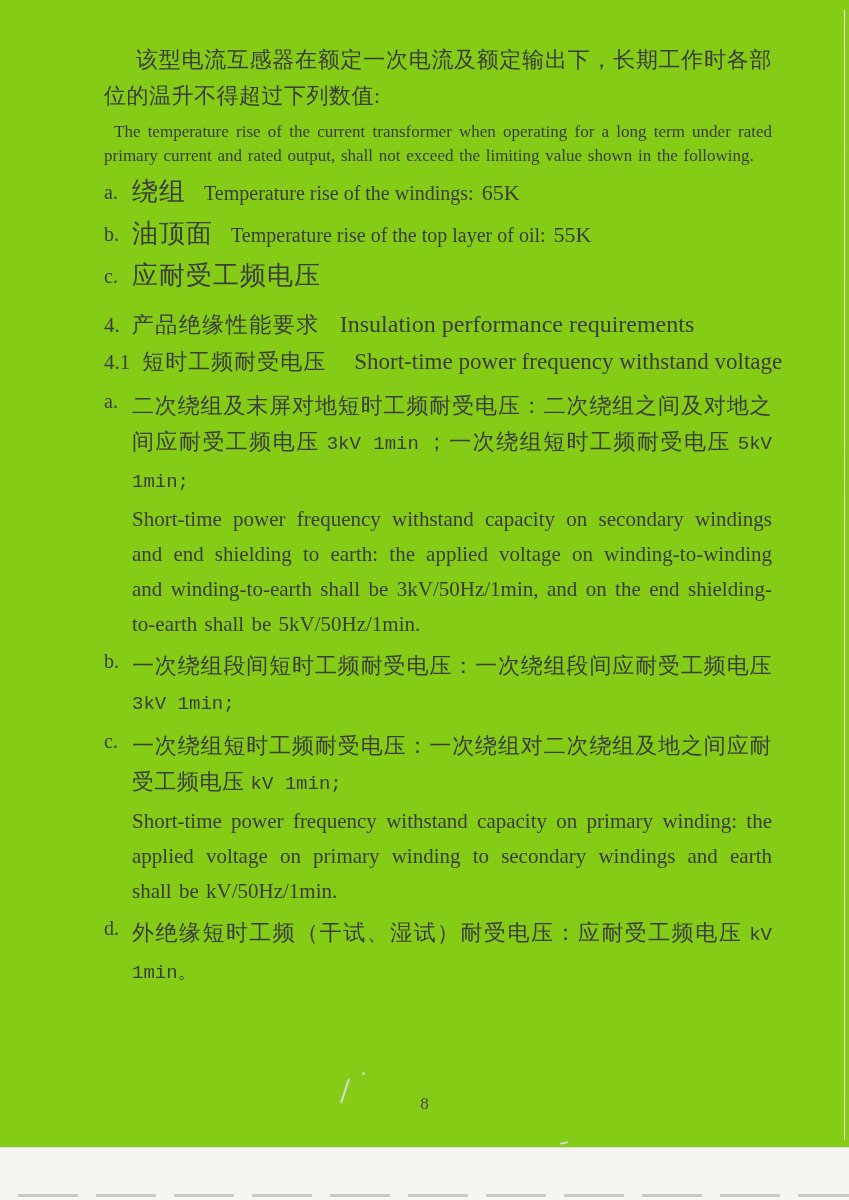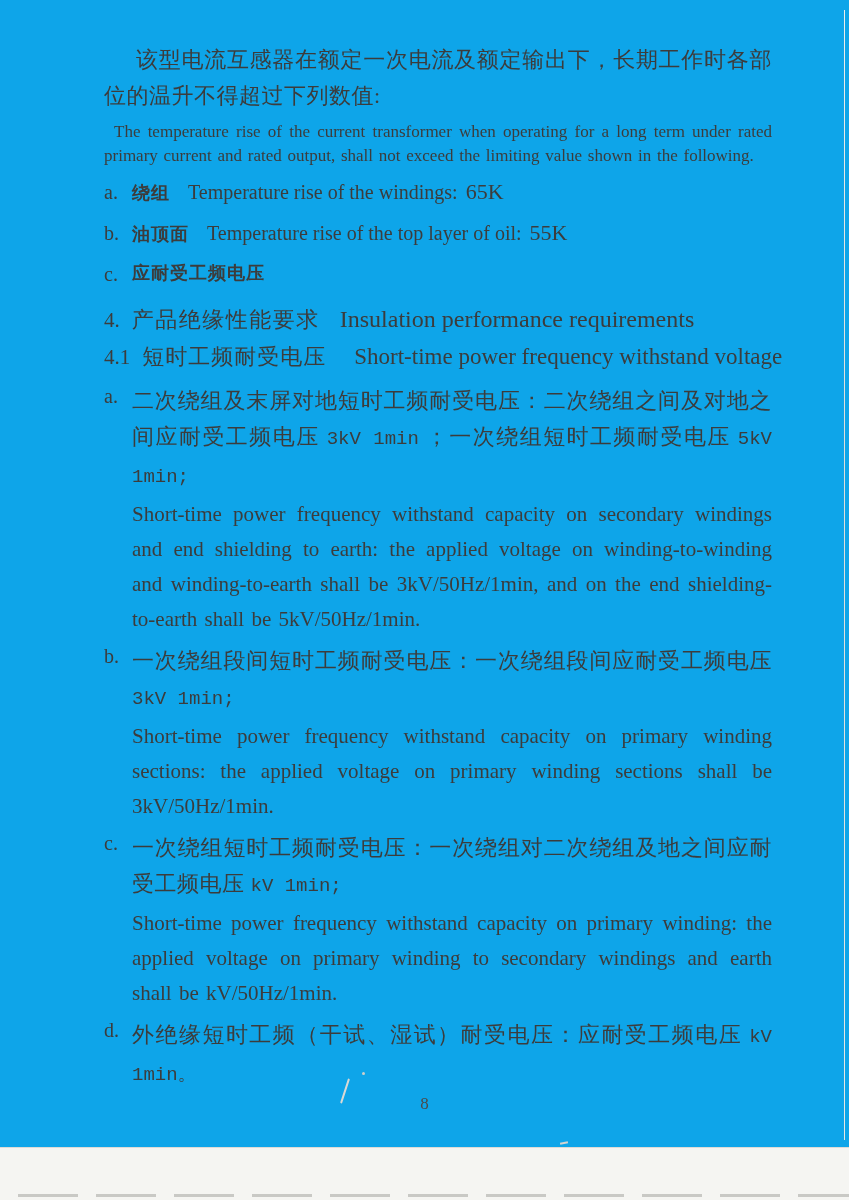--- a/index.html
+++ b/index.html
@@ -1,20 +1,20 @@
 <!DOCTYPE html>
 <html><head>
 <meta charset="utf-8">
 <style>
   html,body{margin:0;padding:0;background:#efefec;}
   .page{
     position:relative;
     width:849px;height:1200px;
     margin:0 auto;
-    background:#0ea5e9;
+    background:#84cc16;
     overflow:hidden;
     font-family:"Liberation Serif","DejaVu Serif",serif;
     color:#3c3c3c;
   }
   .content{
     position:absolute;
     left:104px;top:0;
     width:668px;
     padding-top:42px;
   }
@@ -32,21 +32,21 @@
     word-spacing:1.5px;
   }
   
   .t-item{
     position:relative;
     padding-left:28px;
     margin:0 0 12px 0;
     line-height:27px;
   }
   .t-item .marker{position:absolute;left:0;top:1px;font-size:20px;}
-  .t-item .zh{font-size:18px;letter-spacing:1px;font-weight:bold;}
+  .t-item .zh{font-size:26px;letter-spacing:1px;}
   .t-item .en{font-size:20px;margin-left:14px;}
   .t-item .val{font-size:22px;margin-left:4px;}
   .t-sub{
     margin:-4px 0 0 26px;
     font-size:19px;line-height:30px;
     word-spacing:.5px;
   }
   .t-sub .val{font-size:21px;margin-left:3px;}
   
   .h4{margin-top:16px;line-height:33px;white-space:nowrap;}
@@ -160,21 +160,20 @@
 
     <div class="s-item">
       <span class="marker">a.</span>
       <p class="zh-line"><span>二次绕组及末屏对地短时工频耐受电压：二次绕组之间及对地之间应耐受工频电压 </span><span class="mono">3kV 1min</span><span> ；一次绕组短时工频耐受电压 </span><span class="mono">5kV 1min;</span></p>
       <p class="en-line">Short-time power frequency withstand capacity on secondary windings and end shielding to earth: the applied voltage on winding-to-winding and winding-to-earth shall be 3kV/50Hz/1min, and on the end shielding-to-earth shall be 5kV/50Hz/1min.</p>
     </div>
 
     <div class="s-item">
       <span class="marker">b.</span>
       <p class="zh-line"><span>一次绕组段间短时工频耐受电压：一次绕组段间应耐受工频电压 </span><span class="mono">3kV 1min;</span></p>
-      <p class="en-line">Short-time power frequency withstand capacity on primary winding sections: the applied voltage on primary winding sections shall be 3kV/50Hz/1min.</p>
     </div>
 
     <div class="s-item">
       <span class="marker">c.</span>
       <p class="zh-line"><span>一次绕组短时工频耐受电压：一次绕组对二次绕组及地之间应耐受工频电压 </span><span class="mono">kV 1min;</span></p>
       <p class="en-line">Short-time power frequency withstand capacity on primary winding: the applied voltage on primary winding to secondary windings and earth shall be kV/50Hz/1min.</p>
     </div>
 
     <div class="s-item">
       <span class="marker">d.</span>

